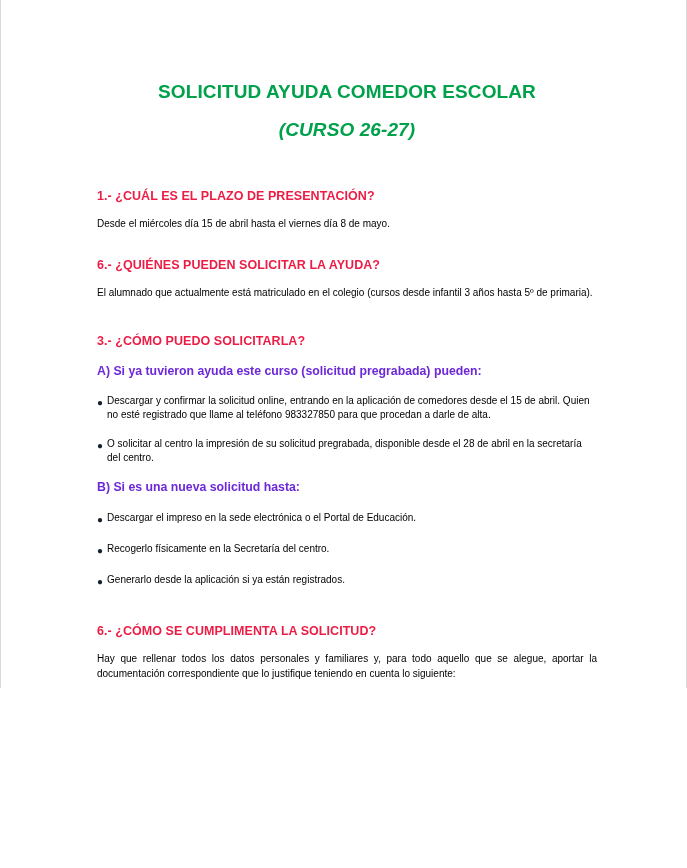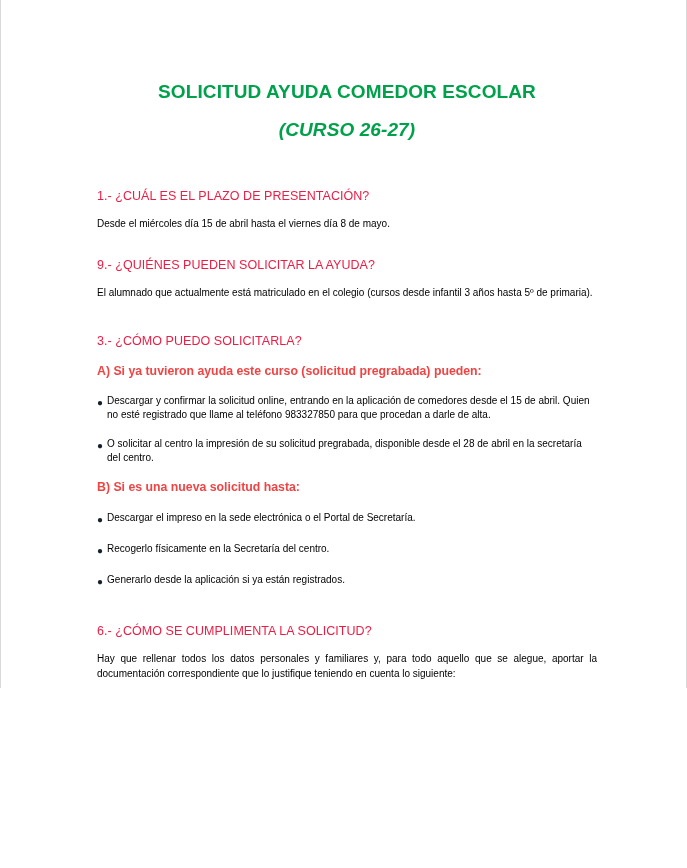--- a/index.html
+++ b/index.html
@@ -36,27 +36,27 @@
   }
   .title-line-1 {
     padding-top: 80px;
   }
   .title-line-2 {
     padding-top: 14px;
     font-style: italic;
   }
   .q-heading {
     color: #ed1c45;
-    font-weight: normal;
+    font-weight: bold;
     font-size: 12.5px;
     letter-spacing: 0.05px;
     line-height: 1.3;
   }
   .sub-heading {
-    color: #ef4444;
+    color: #6d28d9;
     font-weight: bold;
     font-size: 12.3px;
     line-height: 1.35;
   }
   p.body-text {
     color: #000000;
     font-size: 10px;
     line-height: 1.42;
     margin: 0;
   }
@@ -112,21 +112,21 @@
     <div class="doc-title title-line-2">(CURSO 26-27)</div>
 
     <div class="gap-h1"></div>
 
     <div class="q-heading">1.- ¿CUÁL ES EL PLAZO DE PRESENTACIÓN?</div>
     <div class="gap-after-qh"></div>
     <p class="body-text">Desde el miércoles día 15 de abril hasta el viernes día 8 de mayo.</p>
 
     <div class="gap-block"></div>
 
-    <div class="q-heading">9.- ¿QUIÉNES PUEDEN SOLICITAR LA AYUDA?</div>
+    <div class="q-heading">6.- ¿QUIÉNES PUEDEN SOLICITAR LA AYUDA?</div>
     <div class="gap-after-qh"></div>
     <p class="body-text">El alumnado que actualmente está matriculado en el colegio (cursos desde infantil 3 años hasta 5º de primaria).</p>
 
     <div class="gap-section"></div>
 
     <div class="q-heading">3.- ¿CÓMO PUEDO SOLICITARLA?</div>
     <div class="gap-after-qh"></div>
     <div class="sub-heading">A)  Si ya tuvieron ayuda este curso (solicitud pregrabada) pueden:</div>
     <div class="gap-small"></div>
 
@@ -142,21 +142,21 @@
       <p class="body-text bullet-body">O solicitar al centro la impresión de su solicitud pregrabada, disponible desde el 28 de abril en la secretaría del centro.</p>
     </div>
 
     <div class="gap-bullet"></div>
 
     <div class="sub-heading">B) Si es una nueva solicitud hasta:</div>
     <div class="gap-small"></div>
 
     <div class="bullet-row">
       <span class="bullet-mark">●</span>
-      <p class="body-text bullet-body">Descargar el impreso en la sede electrónica o el Portal de Secretaría.</p>
+      <p class="body-text bullet-body">Descargar el impreso en la sede electrónica o el Portal de Educación.</p>
     </div>
 
     <div class="gap-bullet"></div>
 
     <div class="bullet-row">
       <span class="bullet-mark">●</span>
       <p class="body-text bullet-body">Recogerlo físicamente en la Secretaría del centro.</p>
     </div>
 
     <div class="gap-bullet"></div>

